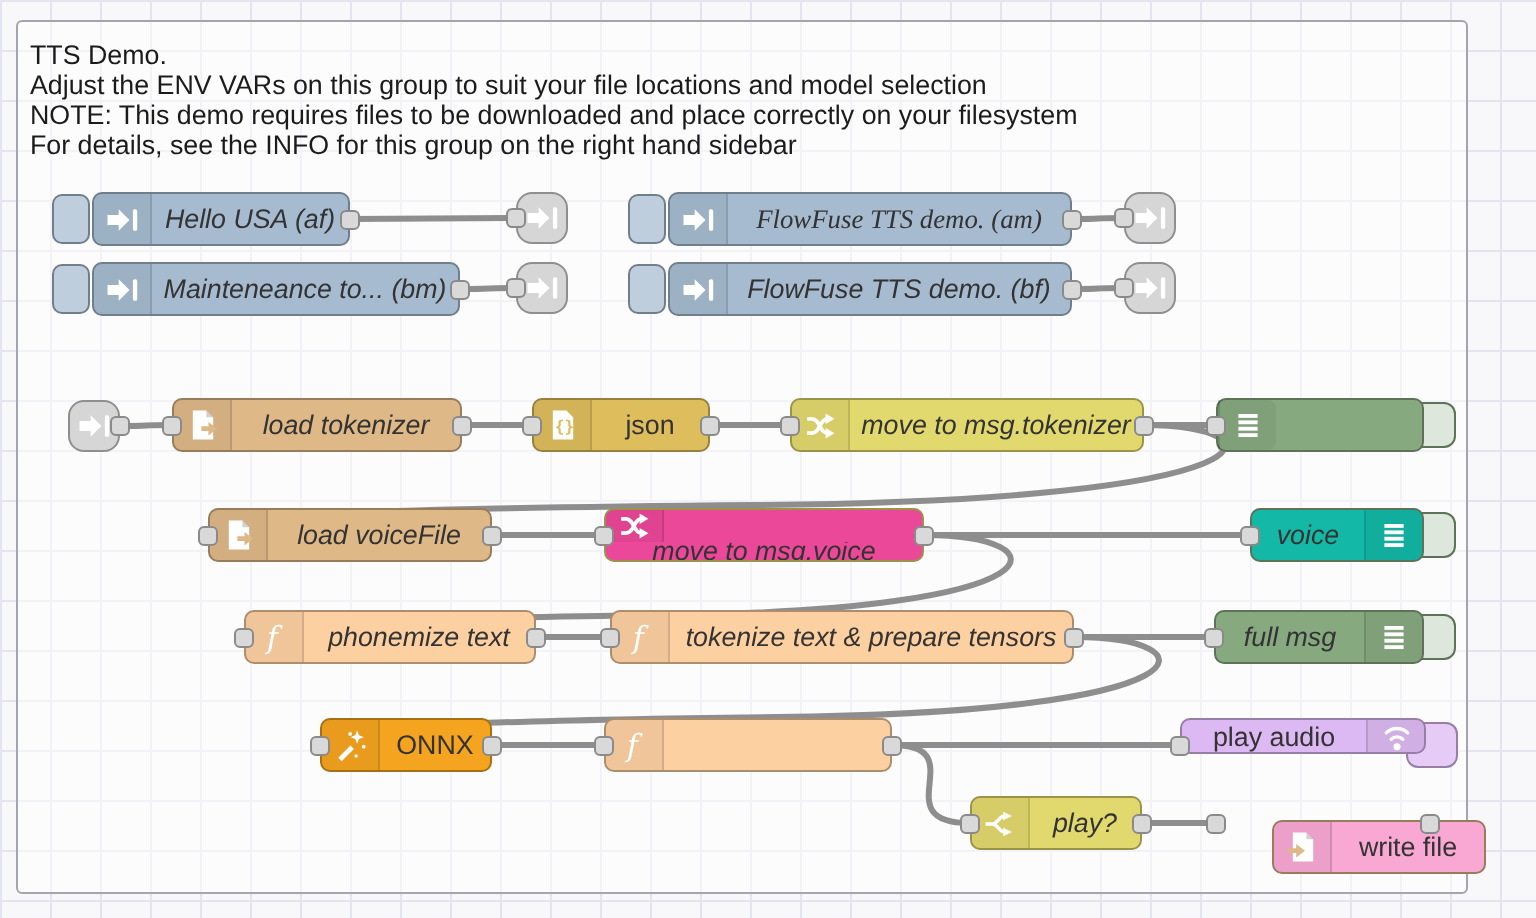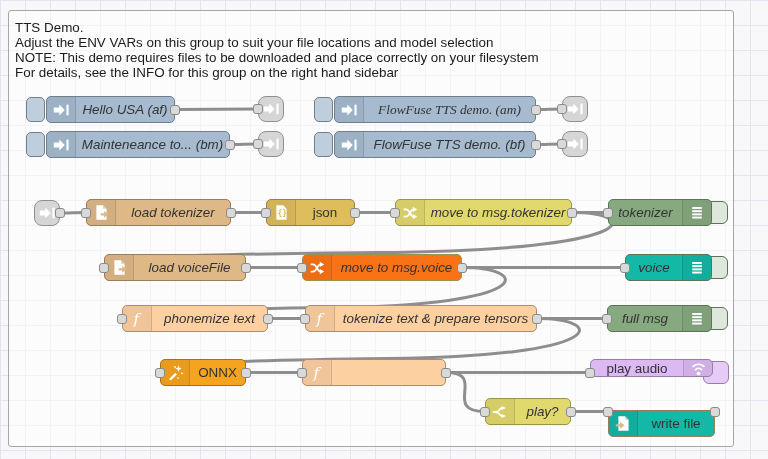--- a/index.html
+++ b/index.html
@@ -204,21 +204,20 @@
             <path d="M13.5 2.2l5.5 3.3-5.5 3.3z" fill="#fff"></path>
             <path d="M13.5 11.2l5.5 3.3-5.5 3.3z" fill="#fff"></path>
           </svg>
         </div>
         <div class="nlabel it">move to msg.tokenizer</div>
       </div>
       <div class="port" style="left:390px;top:207.5px;"></div>
       <div class="port" style="left:567px;top:207.5px;"></div>
       <div class="nbutton right" style="left:702px;top:201px;width:26px;height:23px;background:#dde7db;border-color:#5c7357;"></div>
       <div class="node" style="left:608px;top:199px;width:104px;height:27px;background:#87a980;border-color:#5c7357;">
-        <div class="nlabel it">tokenizer</div>
         <div class="iconbox right">
           <svg viewBox="0 0 20 20" width="16" height="16">
             <rect x="4" y="2.5" width="12" height="2.4" fill="#fff"></rect>
             <rect x="4" y="6.5" width="12" height="2.4" fill="#fff"></rect>
             <rect x="4" y="10.5" width="12" height="2.4" fill="#fff"></rect>
             <rect x="4" y="14.5" width="12" height="2.4" fill="#fff"></rect>
           </svg>
         </div>
       </div>
       <div class="port" style="left:603px;top:207.5px;"></div>
@@ -227,21 +226,21 @@
           <svg viewBox="0 0 20 20" width="17" height="17">
             <path d="M4 1.5h8l4 4v13H4z" fill="#fff"></path>
             <path d="M12 1.5l4 4h-4z" fill="rgba(0,0,0,0.18)"></path>
             <path d="M9 10.8h4.2V8.2l5.2 4-5.2 4v-2.6H9z" fill="#deb887"></path>
           </svg>
         </div>
         <div class="nlabel it">load voiceFile</div>
       </div>
       <div class="port" style="left:99px;top:262.5px;"></div>
       <div class="port" style="left:241px;top:262.5px;"></div>
-      <div class="node" style="left:302px;top:254px;width:160px;height:27px;background:#f97316;border-color:#9a944b;">
+      <div class="node" style="left:302px;top:254px;width:160px;height:27px;background:#ec4899;border-color:#9a944b;flex-direction:column;">
         <div class="iconbox left">
           <svg viewBox="0 0 20 20" width="16" height="16">
             <path d="M2 5.5h3c5 0 5 9 9.5 9" stroke="#fff" stroke-width="2.3" fill="none"></path>
             <path d="M2 14.5h3c5 0 5-9 9.5-9" stroke="#fff" stroke-width="2.3" fill="none"></path>
             <path d="M13.5 2.2l5.5 3.3-5.5 3.3z" fill="#fff"></path>
             <path d="M13.5 11.2l5.5 3.3-5.5 3.3z" fill="#fff"></path>
           </svg>
         </div>
         <div class="nlabel it">move to msg.voice</div>
       </div>
@@ -333,21 +332,21 @@
           <svg viewBox="0 0 20 20" width="16" height="16">
             <path d="M1 10h4 M5 10c4 0 4-5 8-5 M5 10c4 0 4 5 8 5" stroke="#fff" stroke-width="2.2" fill="none"></path>
             <path d="M12 2.4l5.5 2.6-5.5 2.6z" fill="#fff"></path>
             <path d="M12 12.4l5.5 2.6-5.5 2.6z" fill="#fff"></path>
           </svg>
         </div>
         <div class="nlabel it">play?</div>
       </div>
       <div class="port" style="left:480px;top:406.5px;"></div>
       <div class="port" style="left:566px;top:406.5px;"></div>
-      <div class="node" style="left:608px;top:398px;width:107px;height:27px;background:#14b8a6;border-color:#977d5c;margin-top:12px;">
+      <div class="node" style="left:636px;top:398px;width:107px;height:27px;background:#f9a8d4;border-color:#977d5c;margin-top:12px;">
         <div class="iconbox left">
           <svg viewBox="0 0 20 20" width="17" height="17">
             <path d="M4 1.5h8l4 4v13H4z" fill="#fff"></path>
             <path d="M12 1.5l4 4h-4z" fill="rgba(0,0,0,0.18)"></path>
             <path d="M1 10.8h5V8.2l5.2 4-5.2 4v-2.6H1z" fill="#deb887"></path>
           </svg>
         </div>
         <div class="nlabel">write file</div>
       </div>
       <div class="port" style="left:603px;top:406.5px;"></div>

